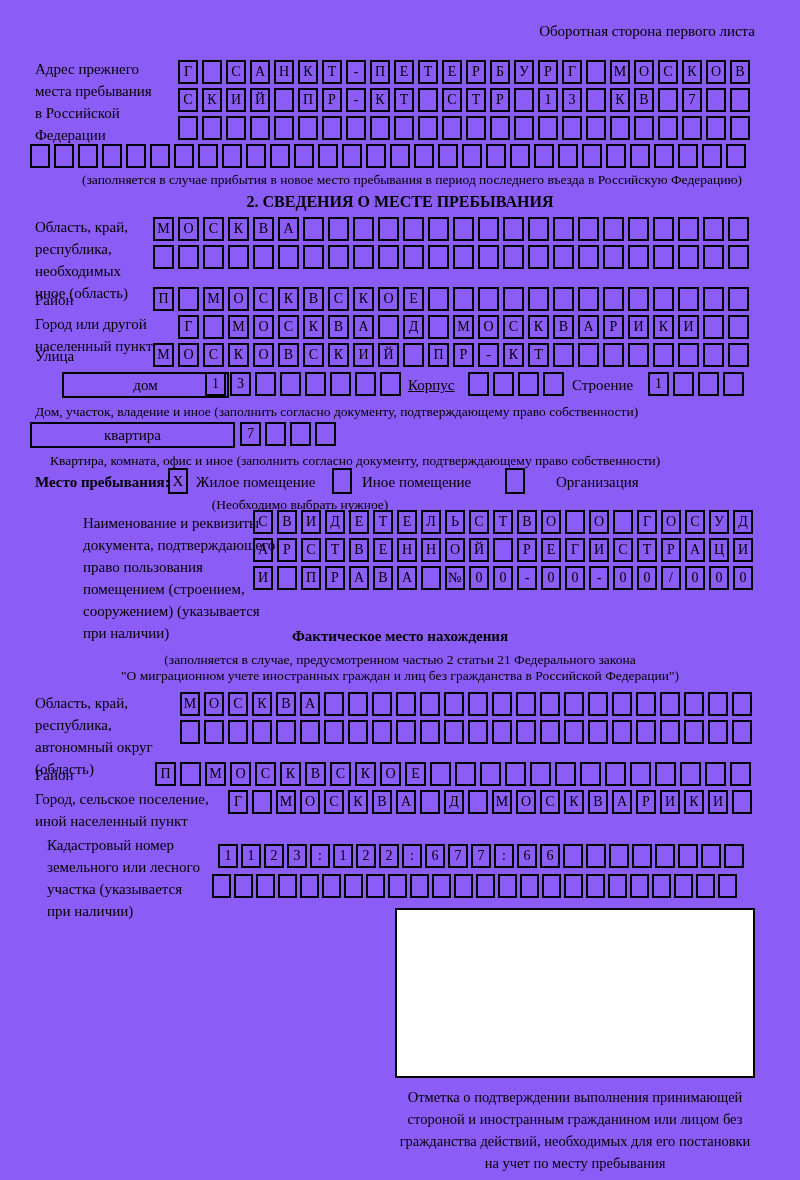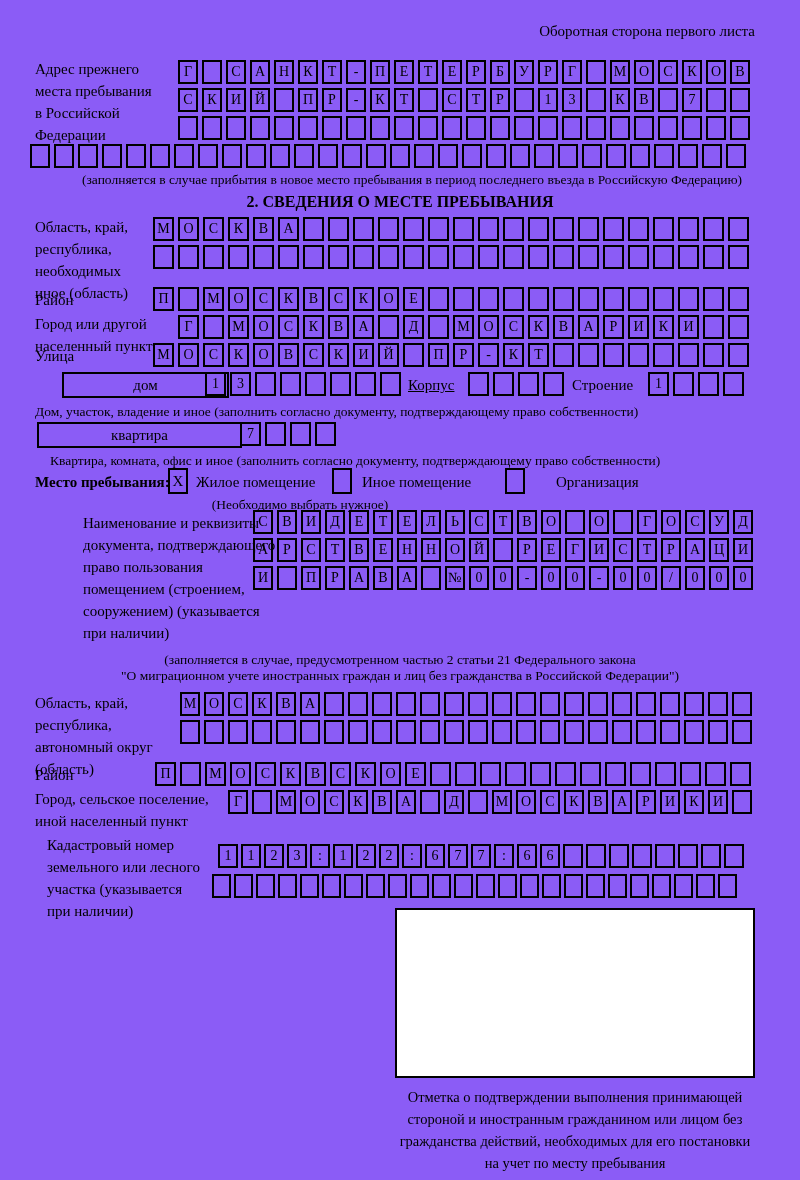--- a/index.html
+++ b/index.html
@@ -323,21 +323,21 @@
     </div>
   <div class="abs lbl" style="left:572px;top:374px;">Строение</div>
   <div class="cellrow w21" style="left:648px;top:372px;">
       <span class="cell">1</span>
       <span class="cell"></span>
       <span class="cell"></span>
       <span class="cell"></span>
     </div>
   <div class="abs caption" style="left:35px;top:404px;">Дом, участок, владение и иное (заполнить согласно документу, подтверждающему право собственности)</div>
 
-  <div class="widebox" style="left:30px;top:422px;width:205px;margin-left:7px;">квартира</div>
+  <div class="widebox" style="left:30px;top:422px;width:205px;">квартира</div>
   <div class="cellrow w21" style="left:240px;top:422px;">
       <span class="cell">7</span>
       <span class="cell"></span>
       <span class="cell"></span>
       <span class="cell"></span>
     </div>
   <div class="abs caption" style="left:35px;top:453px;margin-left:15px;">Квартира, комната, офис и иное (заполнить согласно документу, подтверждающему право собственности)</div>
 
   <div class="abs lbl" style="left:35px;top:471px;font-weight:bold;">Место пребывания:</div>
   <div class="checkbox" style="left:168px;top:468px;">X</div>
@@ -419,20 +419,21 @@
       <span class="cell">0</span>
       <span class="cell">-</span>
       <span class="cell">0</span>
       <span class="cell">0</span>
       <span class="cell">/</span>
       <span class="cell">0</span>
       <span class="cell">0</span>
       <span class="cell">0</span>
     </div>
 
+  <div class="abs center" style="top:628px;font-size:15px;font-weight:bold;">Фактическое место нахождения</div>
   <div class="abs caption center" style="top:652px;">(заполняется в случае, предусмотренном частью 2 статьи 21 Федерального закона</div>
   <div class="abs caption center" style="top:668px;">"О миграционном учете иностранных граждан и лиц без гражданства в Российской Федерации")</div>
 
   <div class="abs lbl" style="left:35px;top:692px;">
     <div>Область, край,</div>
     <div>республика,</div>
     <div>автономный округ</div>
     <div>(область)</div>
   </div>
   <div class="cellrow" style="left:180px;top:692px;">

